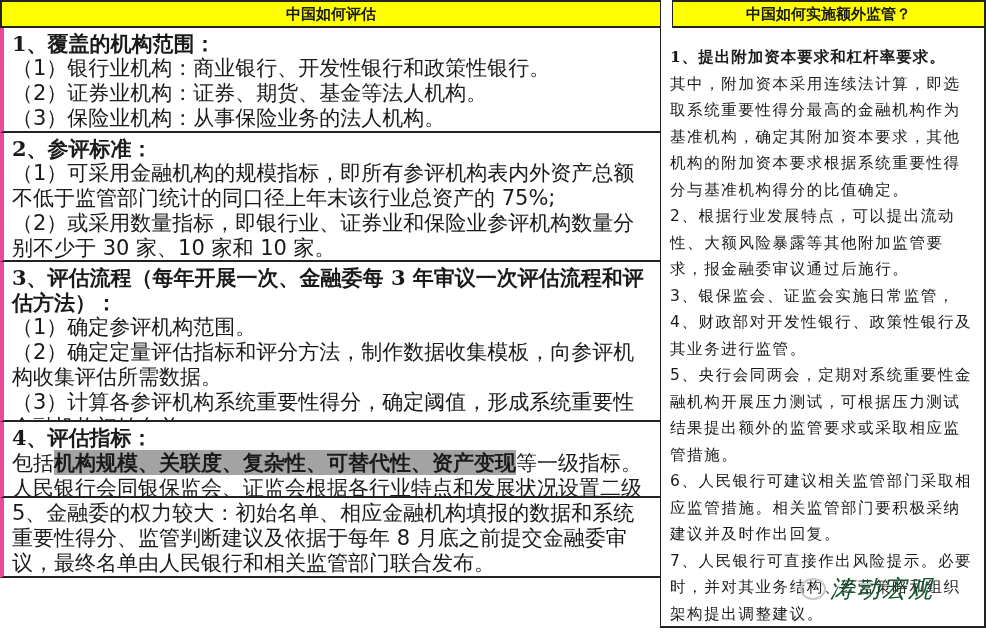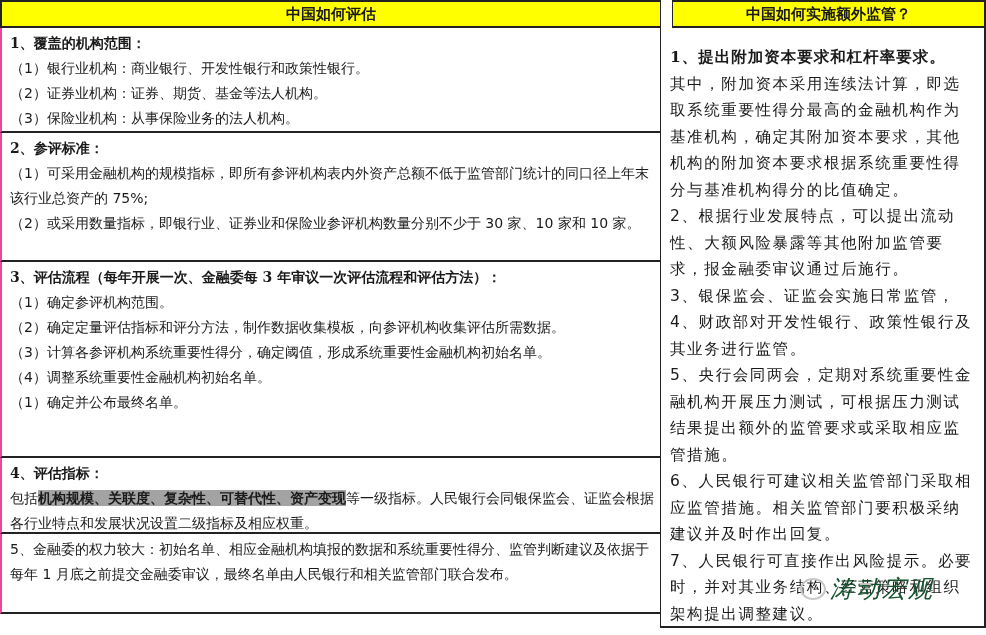--- a/index.html
+++ b/index.html
@@ -6,22 +6,22 @@
   body { width: 986px; height: 635px; position: relative; overflow: hidden;
          font-family: "DejaVu Sans", "Liberation Sans", sans-serif; color: #1a1a1a; }
   .col { position: absolute; top: 0; box-sizing: border-box; }
   .left { left: 0; width: 661px; border-radius: 26px; }
   .right { left: 660px; width: 326px; }
   .hdr { box-sizing: border-box; height: 28px; background: #ffff00; border: 2px solid #222;
          font-family: "DejaVu Serif", "Liberation Serif", serif; font-weight: bold; font-size: 15px;
          text-align: center; line-height: 24px; }
   .left .hdr { border-right: 1px solid #222; }
   .right .hdr { border-left: 1px solid #222; margin-left: 12px; }
-  .cell { box-sizing: border-box; border-left: 2px solid #ec4899; border-right: 1px solid #222;
-          border-bottom: 2px solid #222; padding: 3px 6px 0 8px; font-size: 14px; line-height: 25px; overflow: hidden; }
+  .cell { box-sizing: border-box; border-left: 4px solid #ec4899; border-right: 1px solid #222;
+          border-bottom: 2px solid #222; padding: 3px 6px 0 8px; font-size: 21px; line-height: 25px; overflow: hidden; }
   .cell p { margin: 0; }
   .h { font-weight: bold; font-family: "DejaVu Serif", "Liberation Serif", serif; }
   .hl { background: #a3a3a3; font-weight: bold; font-family: "DejaVu Serif", "Liberation Serif", serif; }
   .rbody { box-sizing: border-box; height: 600px; border-left: 1px solid #222; border-right: 2px solid #222;
            border-bottom: 2px solid #222; padding: 16px 8px 0 9px; font-size: 15.5px; line-height: 26.5px;
            letter-spacing: 1.6px; position: relative; }
   .rbody p { margin: 0; }
   .watermark { position: absolute; right: 50px; bottom: 24px; color: #14532d; font-size: 24px;
                font-style: italic; letter-spacing: 2px; display: flex; align-items: center; gap: 4px; }
   .wm-icon { width: 26px; height: 22px; border: 2px solid #c8c8c8; border-radius: 50%; box-sizing: border-box; }
@@ -38,36 +38,36 @@
     <p>（2）证券业机构：证券、期货、基金等法人机构。</p>
     <p>（3）保险业机构：从事保险业务的法人机构。</p>
   </div>
 
   <div class="cell" style="height:129px">
     <p class="h">2、参评标准：</p>
     <p>（1）可采用金融机构的规模指标，即所有参评机构表内外资产总额不低于监管部门统计的同口径上年末该行业总资产的 75%;</p>
     <p>（2）或采用数量指标，即银行业、证券业和保险业参评机构数量分别不少于 30 家、10 家和 10 家。</p>
   </div>
 
-  <div class="cell" style="height:196px">
+  <div class="cell" style="height:160px">
     <p class="h">3、评估流程（每年开展一次、金融委每 3 年审议一次评估流程和评估方法）：</p>
     <p>（1）确定参评机构范围。</p>
     <p>（2）确定定量评估指标和评分方法，制作数据收集模板，向参评机构收集评估所需数据。</p>
     <p>（3）计算各参评机构系统重要性得分，确定阈值，形成系统重要性金融机构初始名单。</p>
     <p>（4）调整系统重要性金融机构初始名单。</p>
     <p>（1）确定并公布最终名单。</p>
   </div>
 
   <div class="cell" style="height:76px">
     <p class="h">4、评估指标：</p>
     <p><span>包括</span><span class="hl">机构规模、关联度、复杂性、可替代性、资产变现</span><span>等一级指标。人民银行会同银保监会、证监会根据各行业特点和发展状况设置二级指标及相应权重。</span></p>
   </div>
 
   <div class="cell" style="height:80px">
-    <p>5、金融委的权力较大：初始名单、相应金融机构填报的数据和系统重要性得分、监管判断建议及依据于每年 1 月底之前提交金融委审议，最终名单由人民银行和相关监管部门联合发布。</p>
+    <p>5、金融委的权力较大：初始名单、相应金融机构填报的数据和系统重要性得分、监管判断建议及依据于每年 8 月底之前提交金融委审议，最终名单由人民银行和相关监管部门联合发布。</p>
   </div>
 </div>
 
 <div class="col right">
   <div class="hdr">中国如何实施额外监管？</div>
   <div class="rbody">
     <p class="h" style="letter-spacing:1px">1、提出附加资本要求和杠杆率要求。</p>
     <p>其中，附加资本采用连续法计算，即选取系统重要性得分最高的金融机构作为基准机构，确定其附加资本要求，其他机构的附加资本要求根据系统重要性得分与基准机构得分的比值确定。</p>
     <p>2、根据行业发展特点，可以提出流动性、大额风险暴露等其他附加监管要求，报金融委审议通过后施行。</p>
     <p>3、银保监会、证监会实施日常监管，</p>

